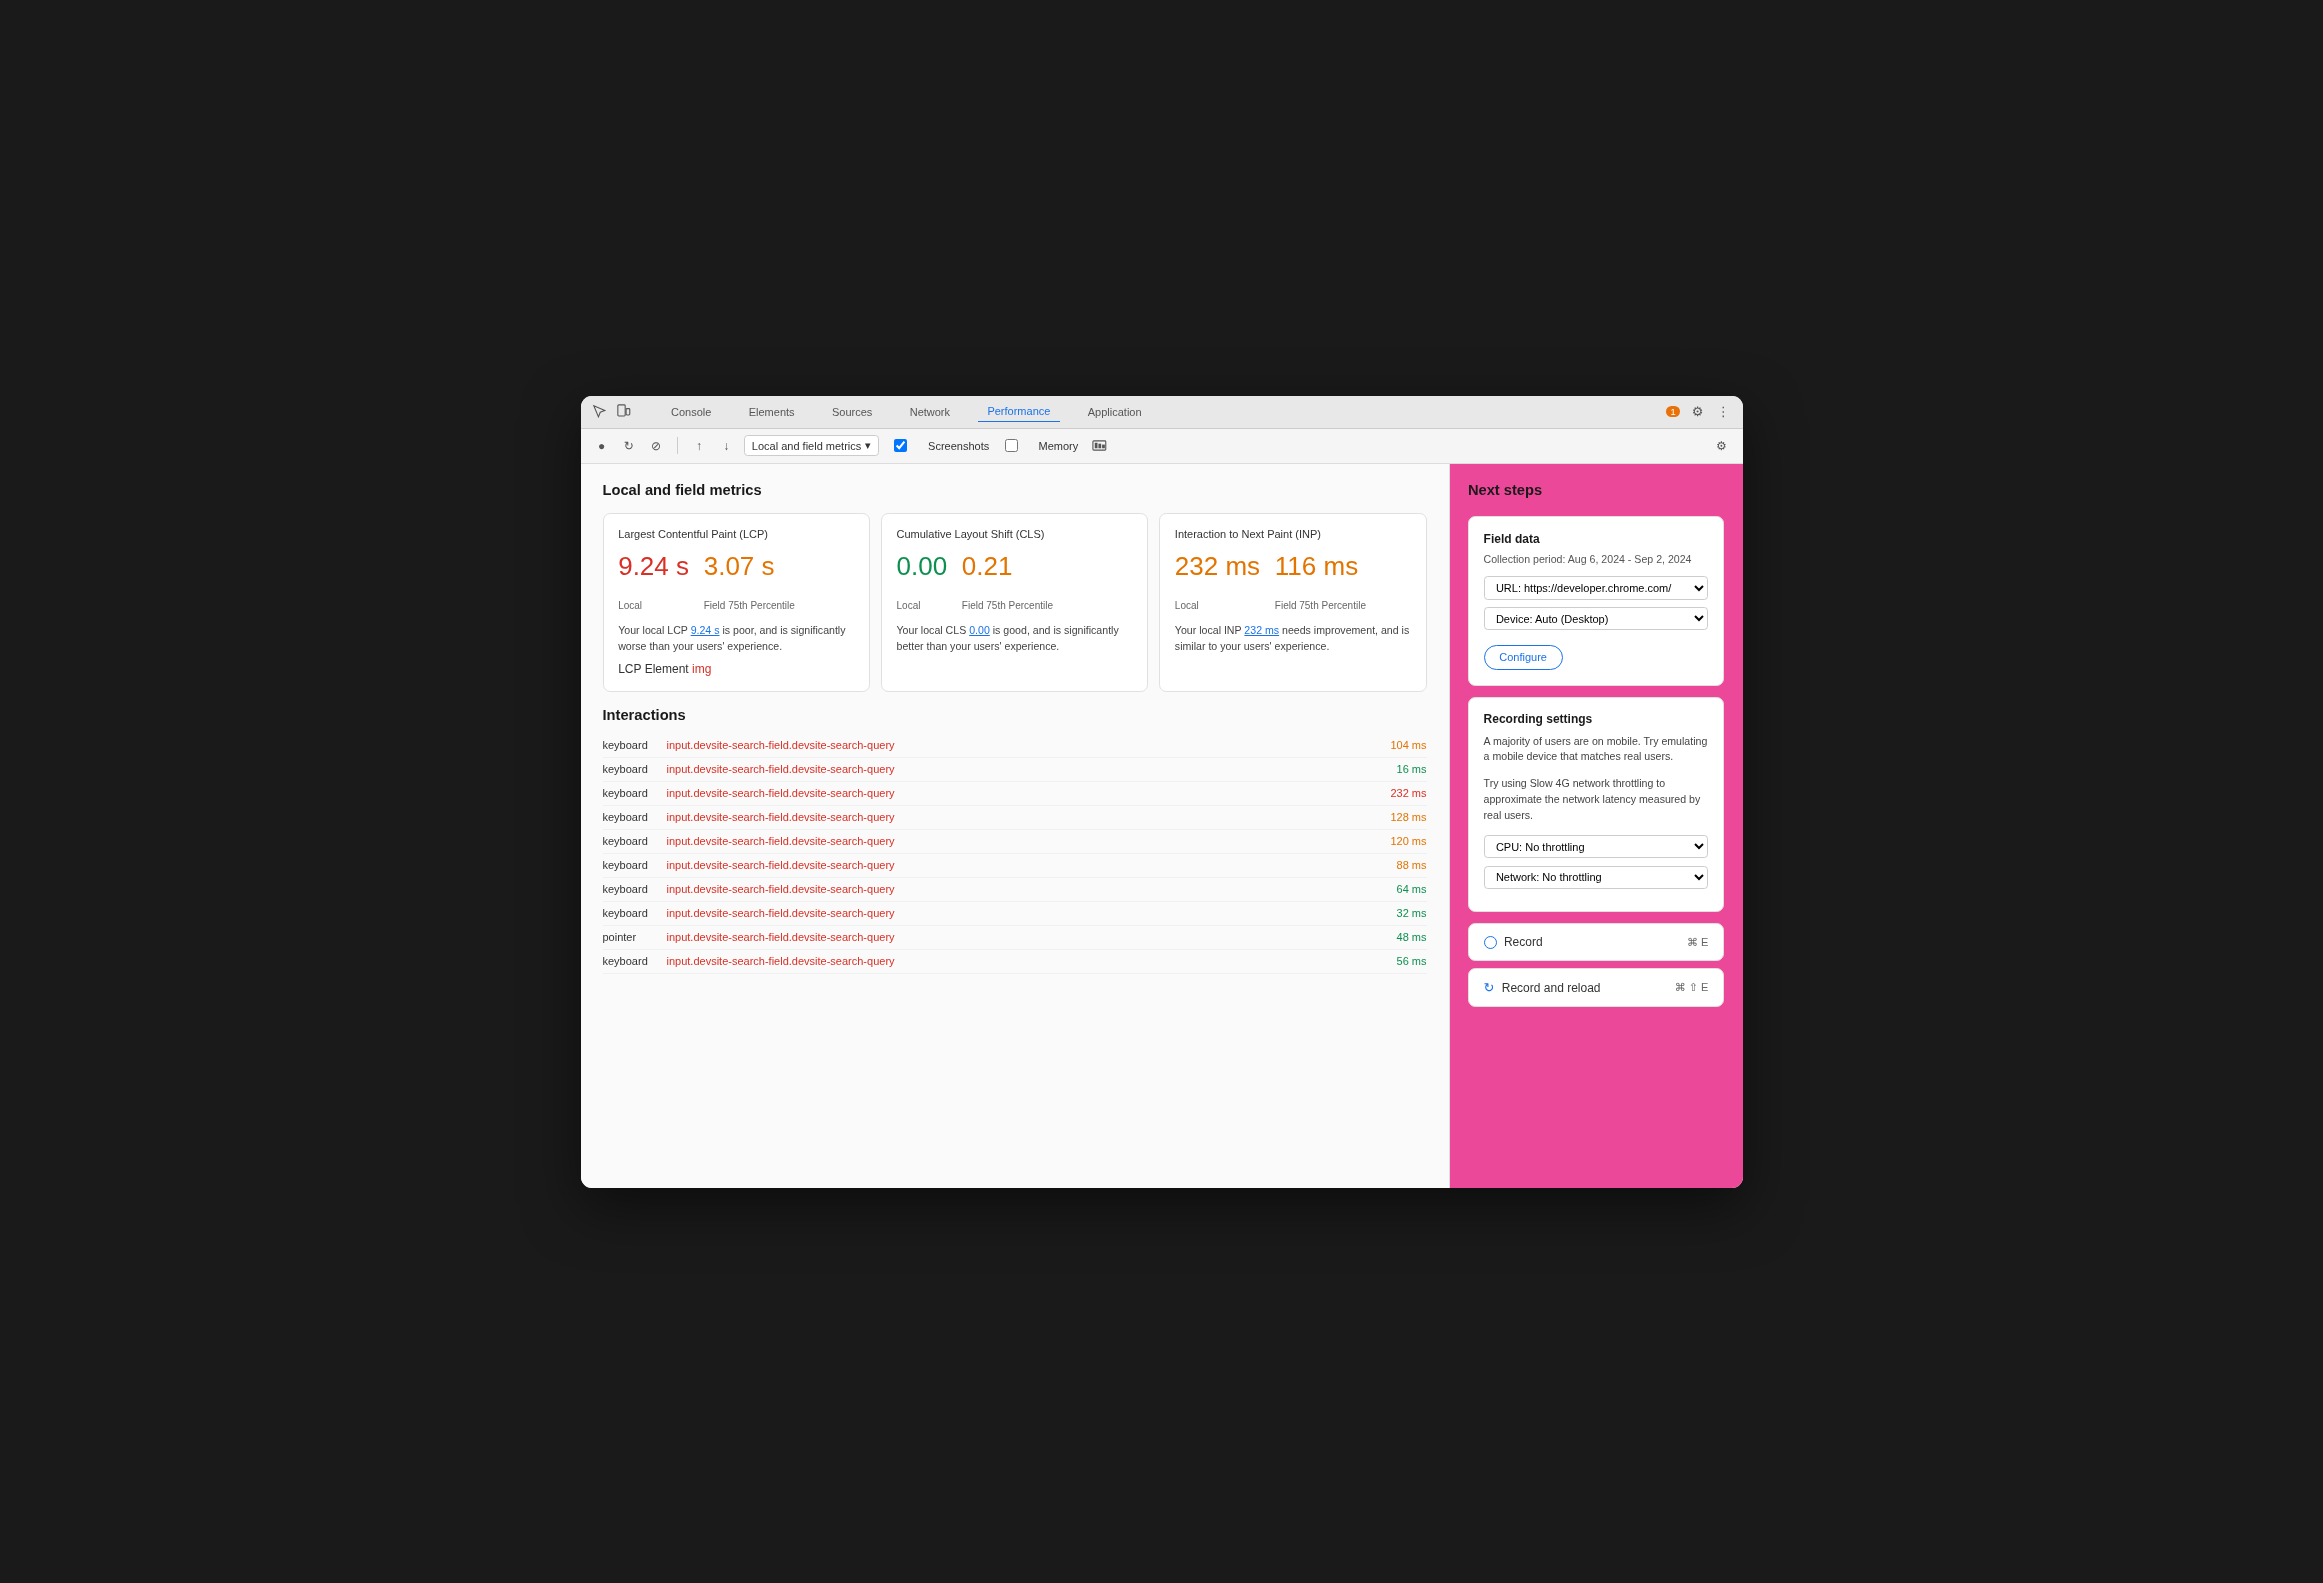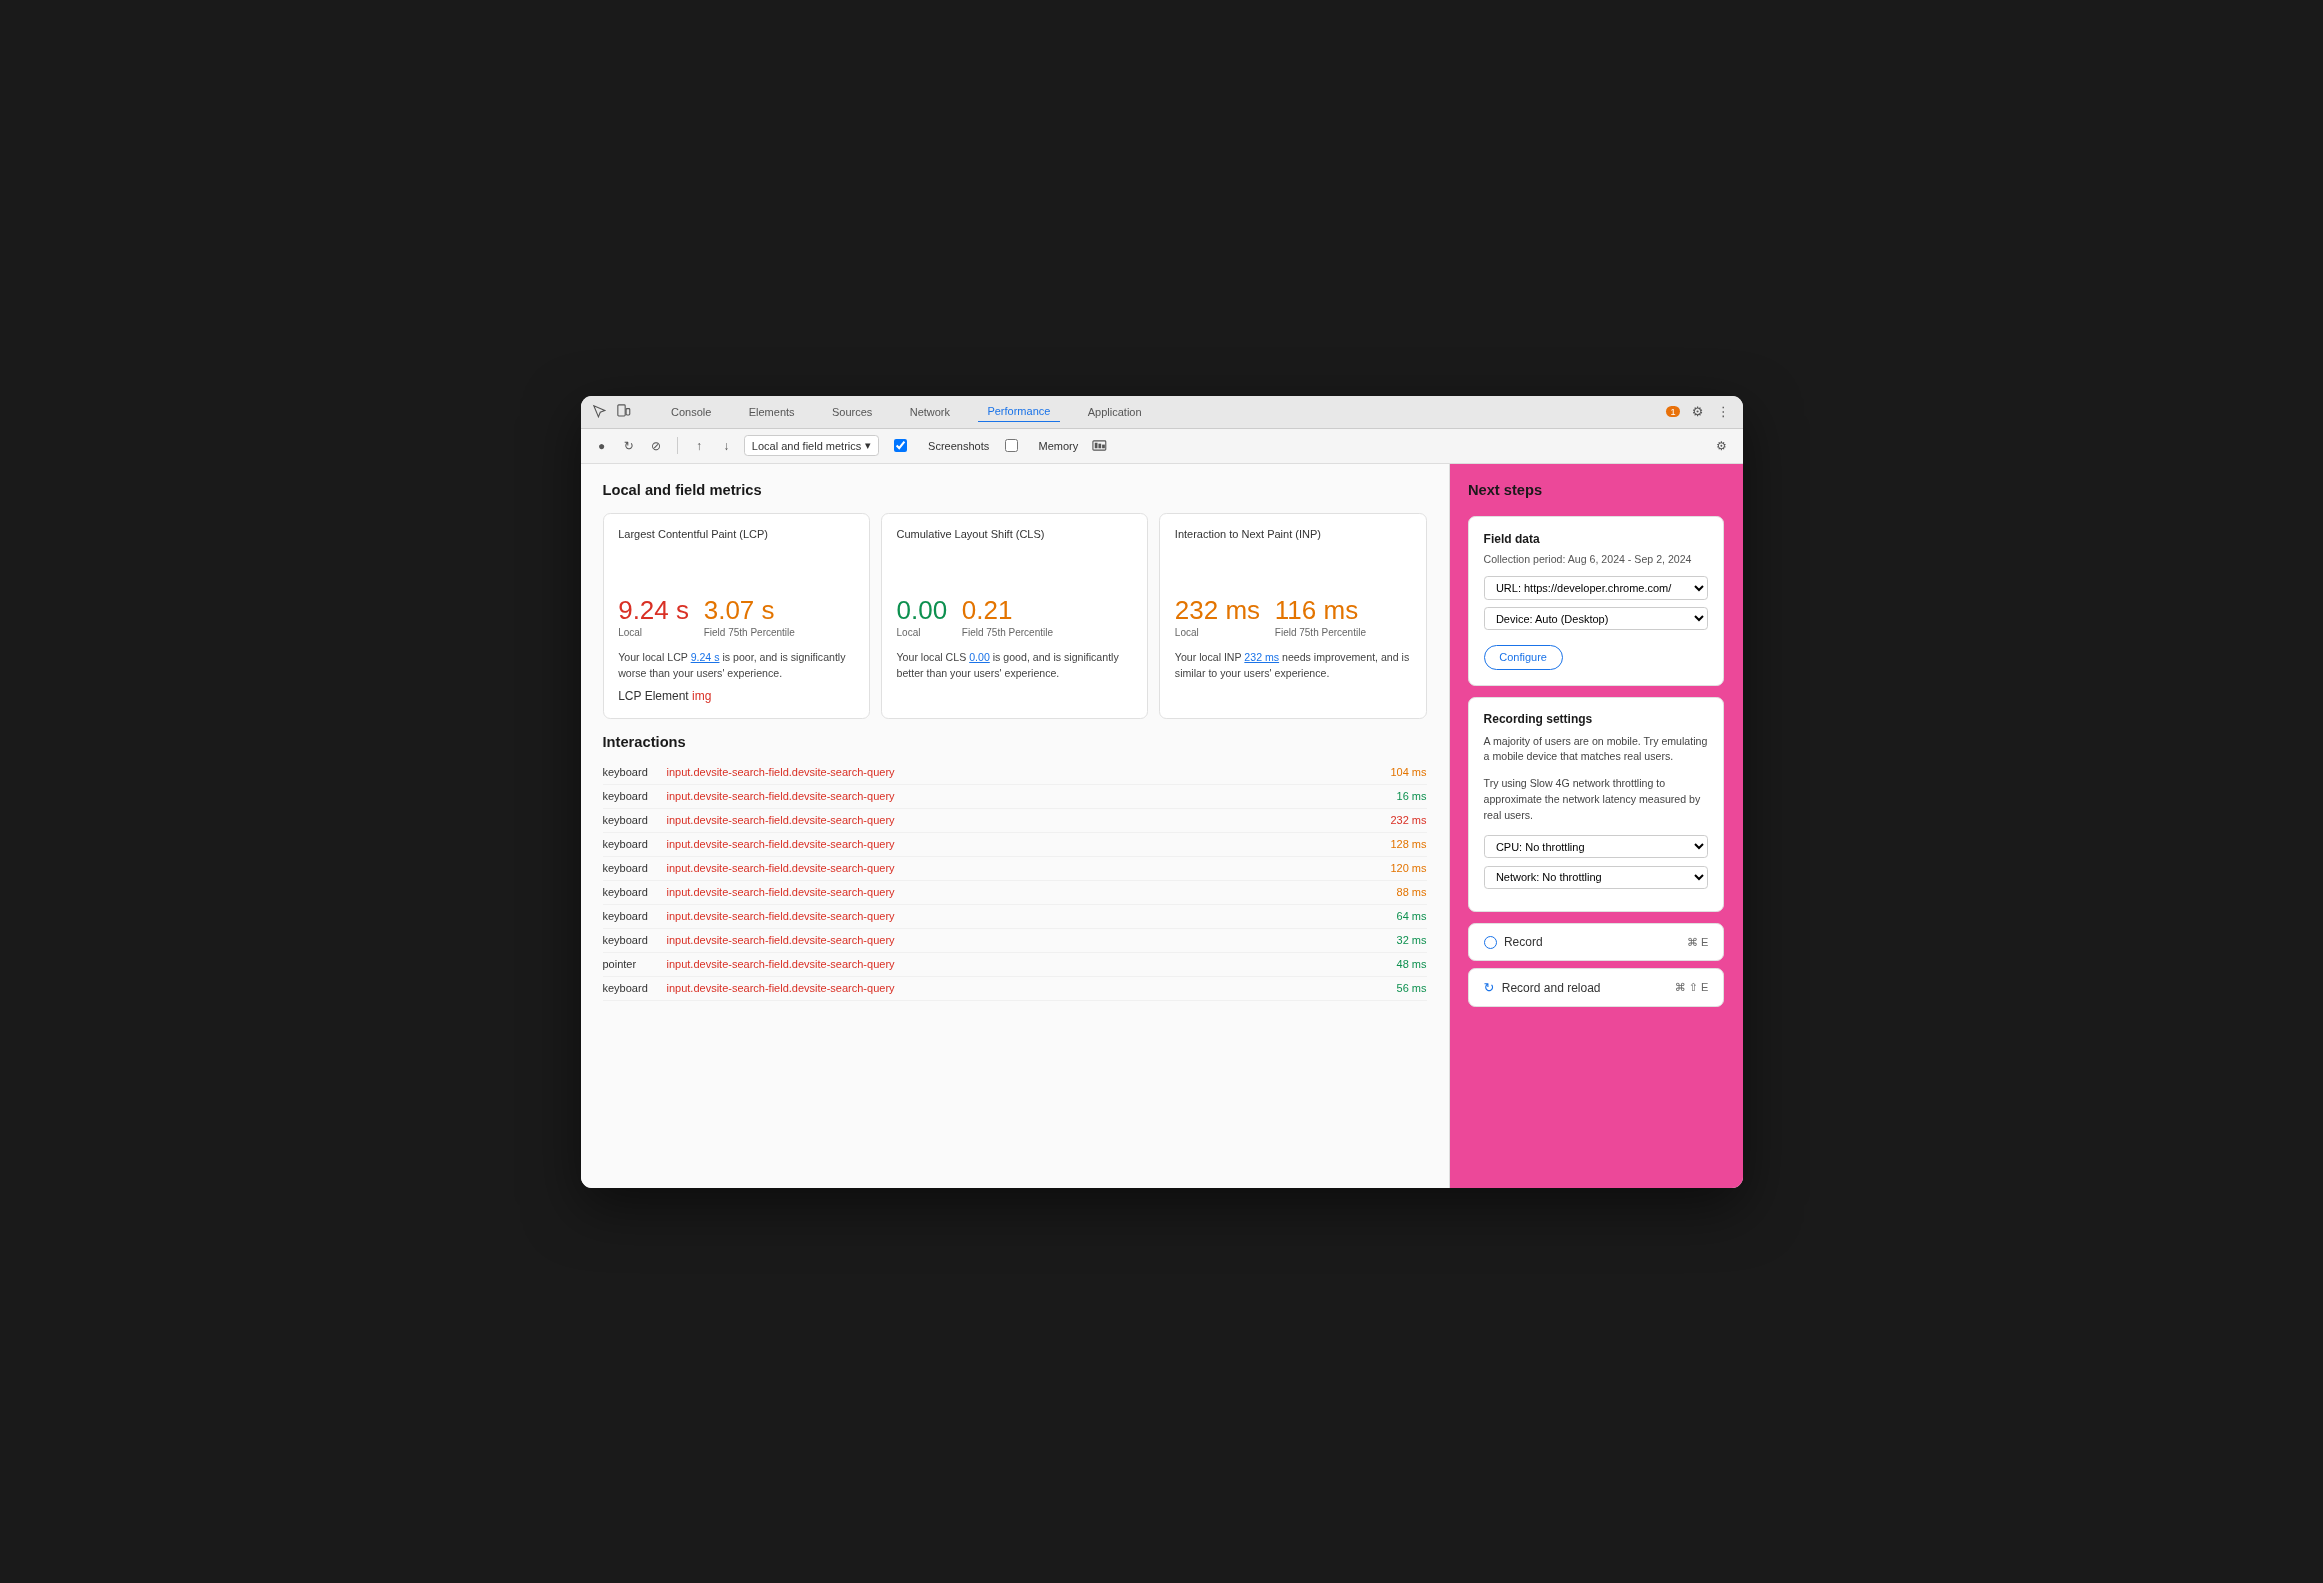--- a/index.html
+++ b/index.html
@@ -197,25 +197,25 @@
       margin-bottom: 11px;
       align-items: baseline;
     }
     .metric-value {
       font-size: 26px;
       font-weight: 400;
     }
     .metric-label {
       font-size: 10px;
       color: #666;
-      margin-top: 0;
+      margin-top: 17px;
       line-height: 1.3;
     }
     .color-red { color: #d93025; }
-    .color-orange { color: #e37400; margin-top: 44px; }
+    .color-orange { color: #e37400; }
     .color-green { color: #0d904f; }
     .metric-desc {
       font-size: 10.6px;
       color: #444;
       line-height: 1.5;
       margin-bottom: 7.3px;
     }
     .metric-element {
       font-size: 12px;
       color: #333;

